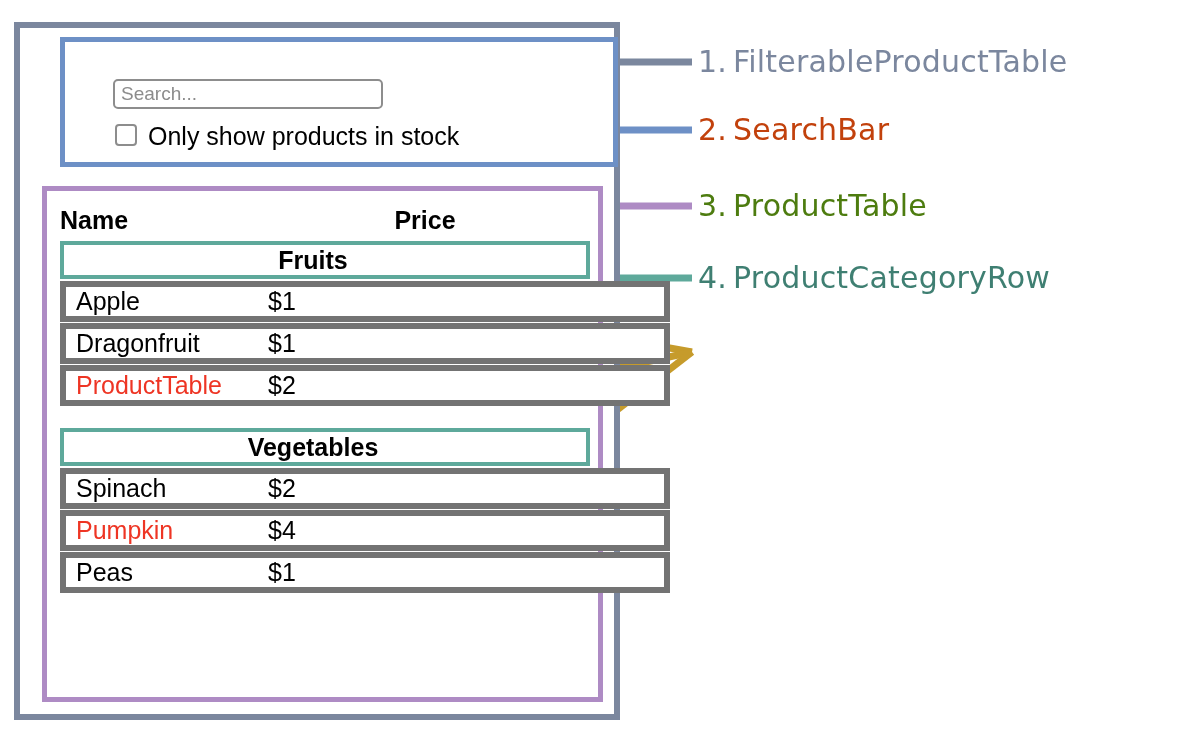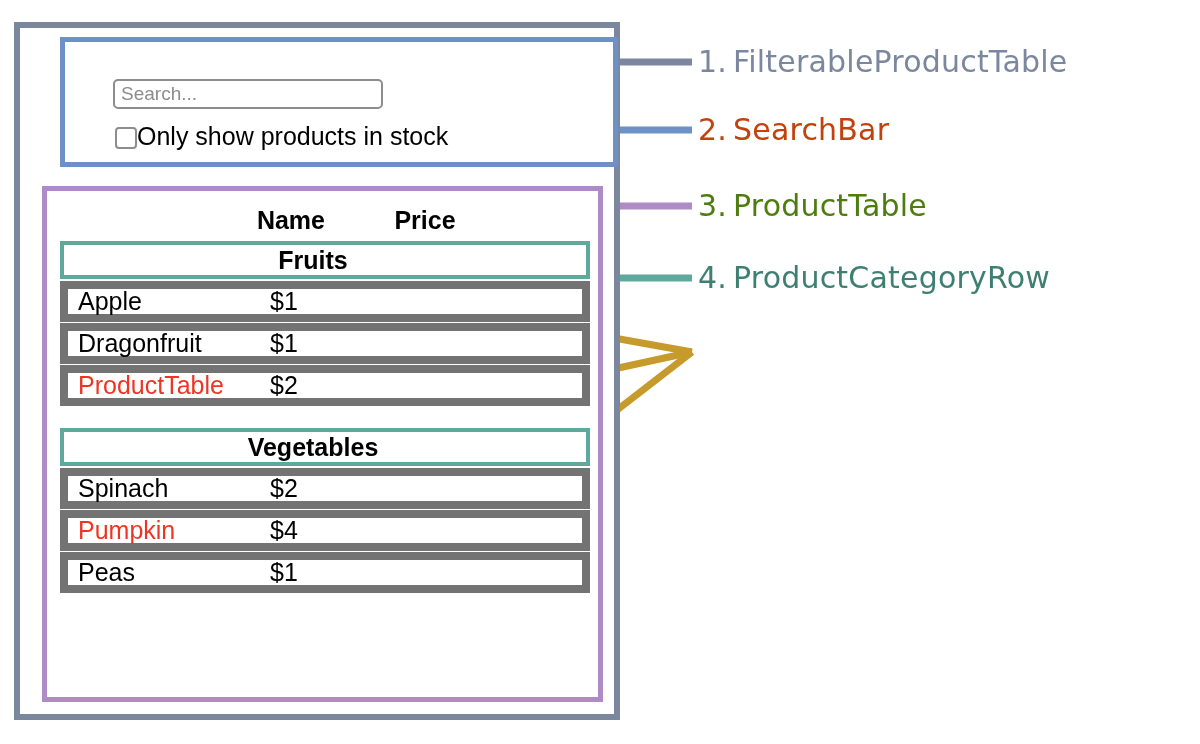--- a/index.html
+++ b/index.html
@@ -68,22 +68,22 @@
     padding: 0 6px;
     line-height: 26px;
     outline: none;
   }
   .search-input::placeholder { color: #8c8c8c; opacity: 1; }
 
   .checkbox-row {
     position: absolute;
     left: 50px; top: 82px;
     display: flex;
-    align-items: flex-end;
-    gap: 0;
+    align-items: flex-start;
+    gap: 11px;
   }
   .checkbox-box {
     width: 22px; height: 22px;
     box-sizing: border-box;
     border: 2px solid #8d8d8d;
     border-radius: 4px;
     background: #ffffff;
     flex: 0 0 auto;
   }
   .checkbox-label {
@@ -110,21 +110,21 @@
     width: 530px;
   }
 
   .table-head {
     display: flex;
     height: 42px;
     align-items: center;
   }
   .col-name {
     width: 265px;
-    text-align: right;
+    text-align: left;
     font-family: "Liberation Sans", sans-serif;
     font-weight: bold;
     font-size: 25px;
     color: #000000;
   }
   .col-price {
     width: 200px;
     text-align: center;
     font-family: "Liberation Sans", sans-serif;
     font-weight: bold;
@@ -148,24 +148,24 @@
     font-family: "Liberation Sans", sans-serif;
     font-weight: bold;
     font-size: 25px;
     color: #000000;
     position: relative;
     left: -12px;
   }
 
   
   .prod-row {
-    width: 530px;
+    width: 610px;
     height: 41px;
     box-sizing: border-box;
-    border: 8px solid #737373;
+    border: 6px solid #737373;
     background: #ffffff;
     display: flex;
     align-items: center;
     margin-top: 1px;
   }
   .prod-name {
     width: 202px;
     padding-left: 10px;
     box-sizing: border-box;
     font-family: "Liberation Sans", sans-serif;

